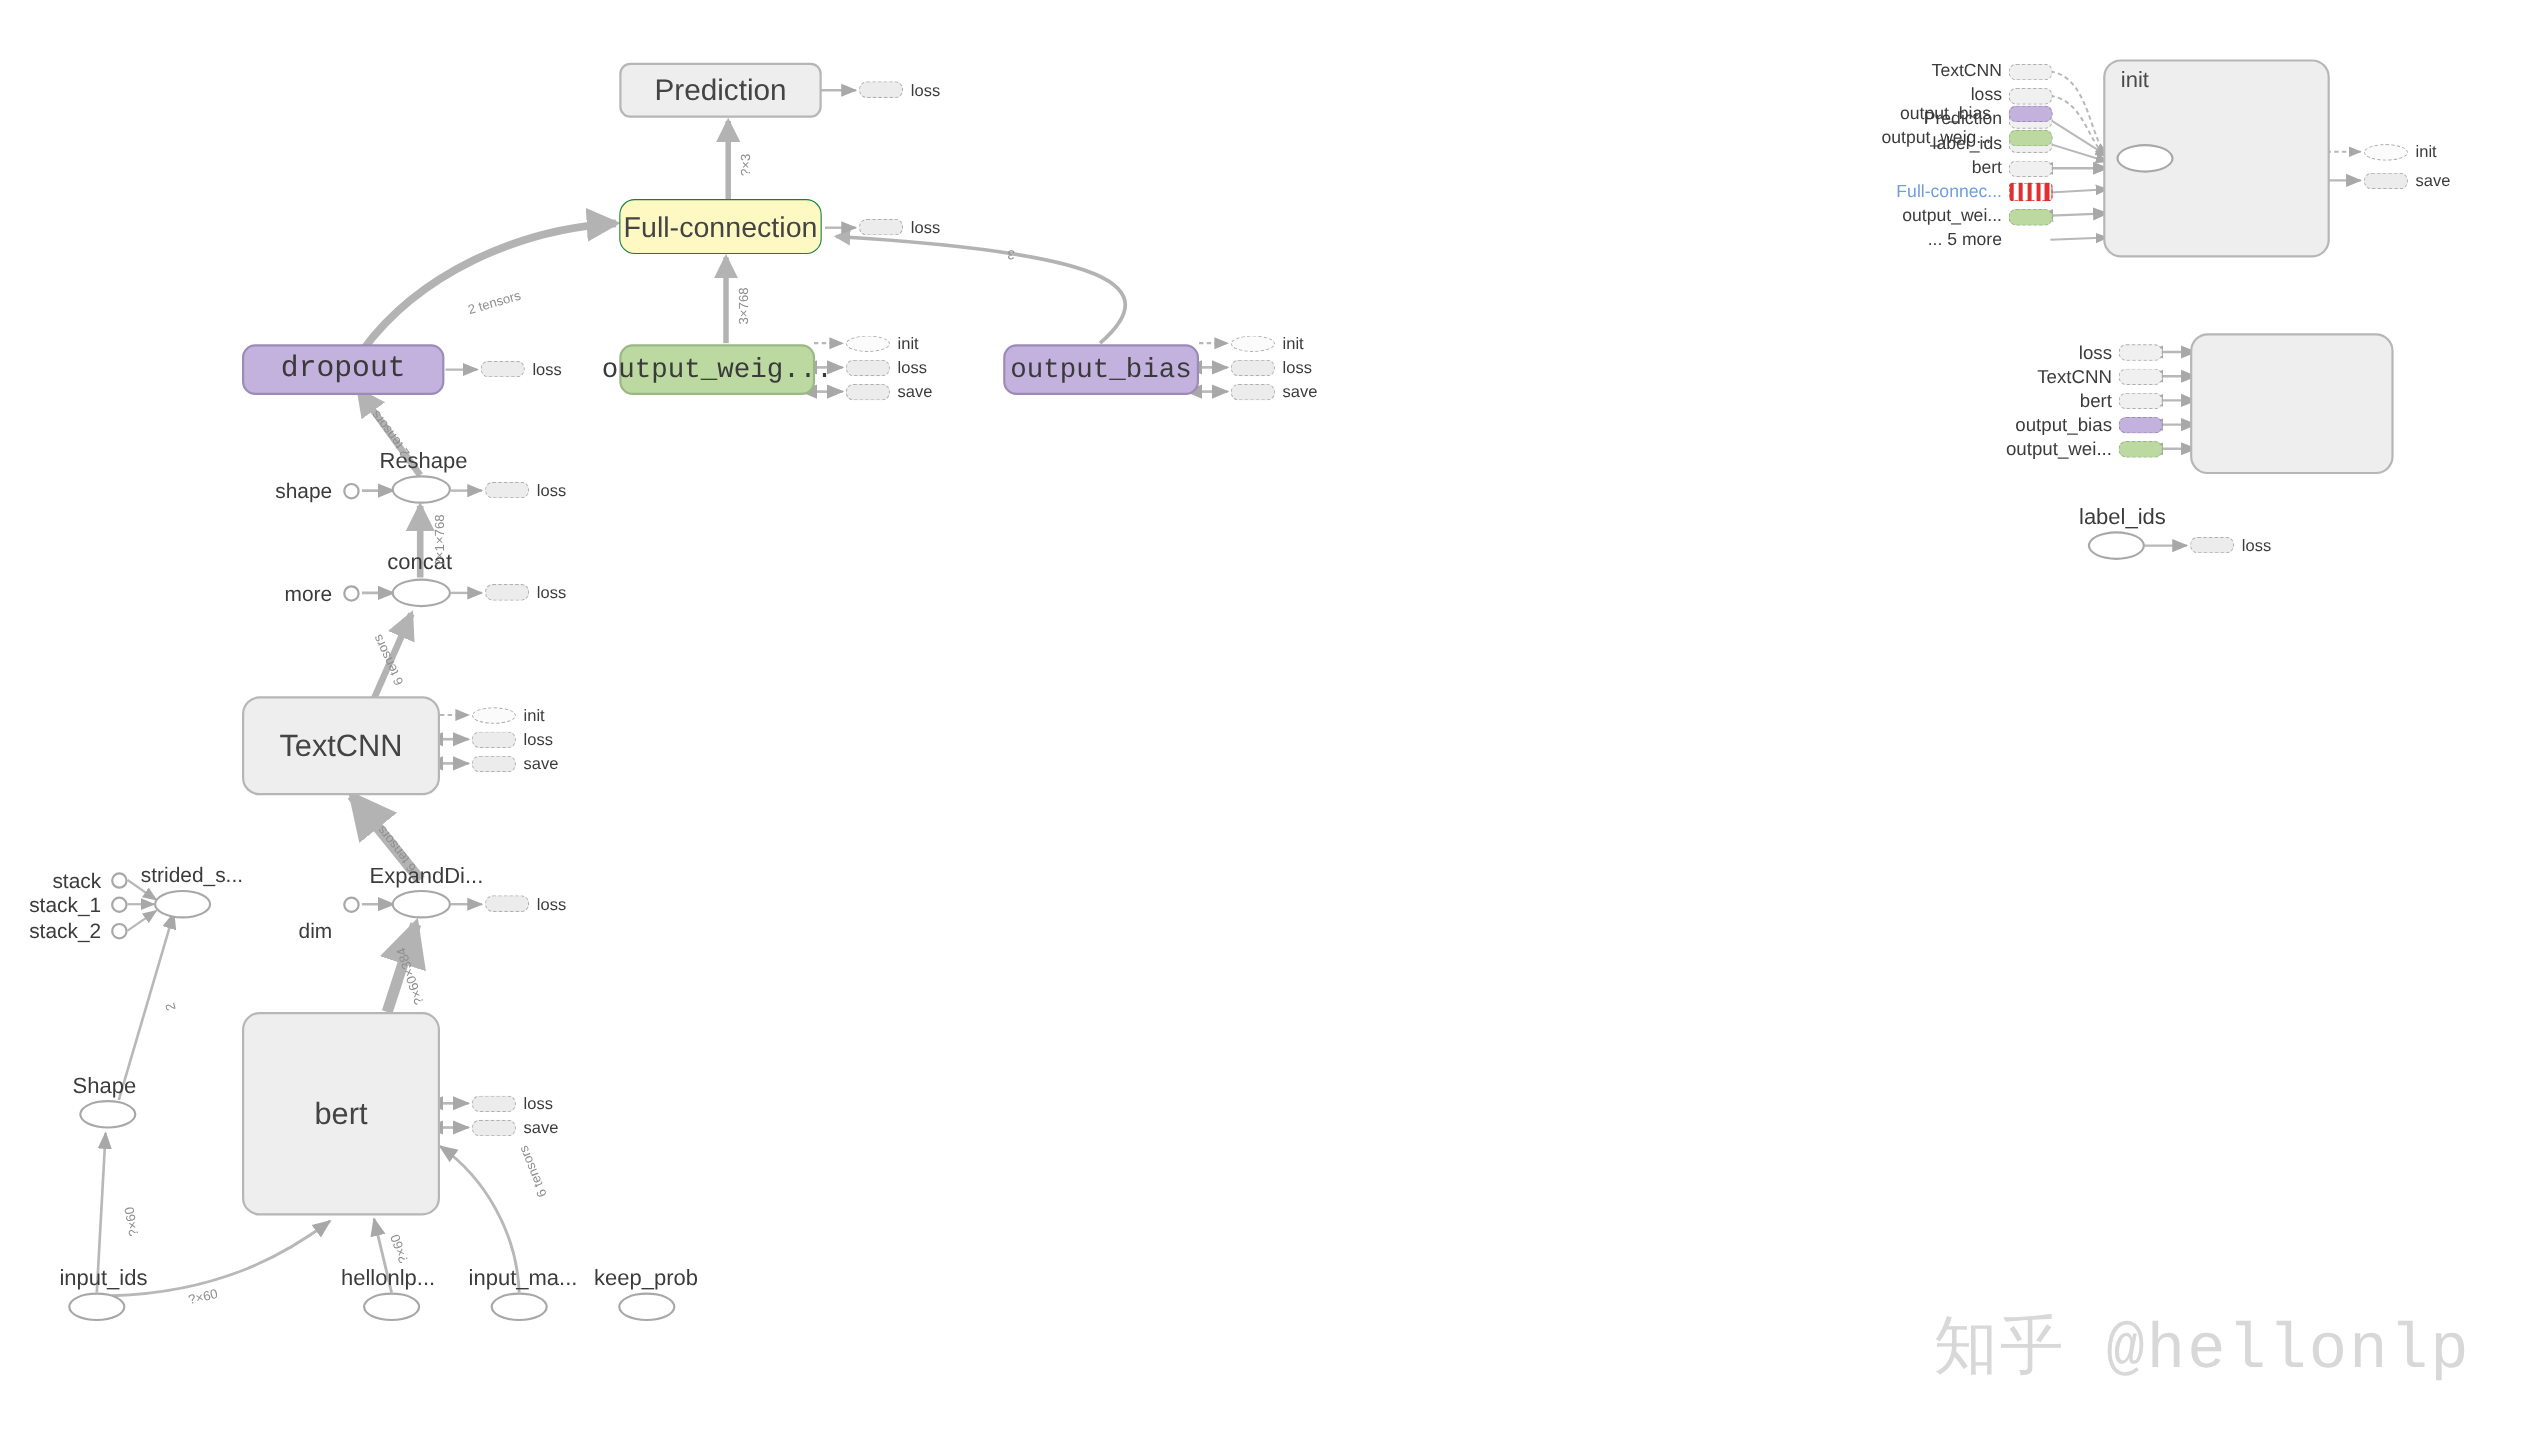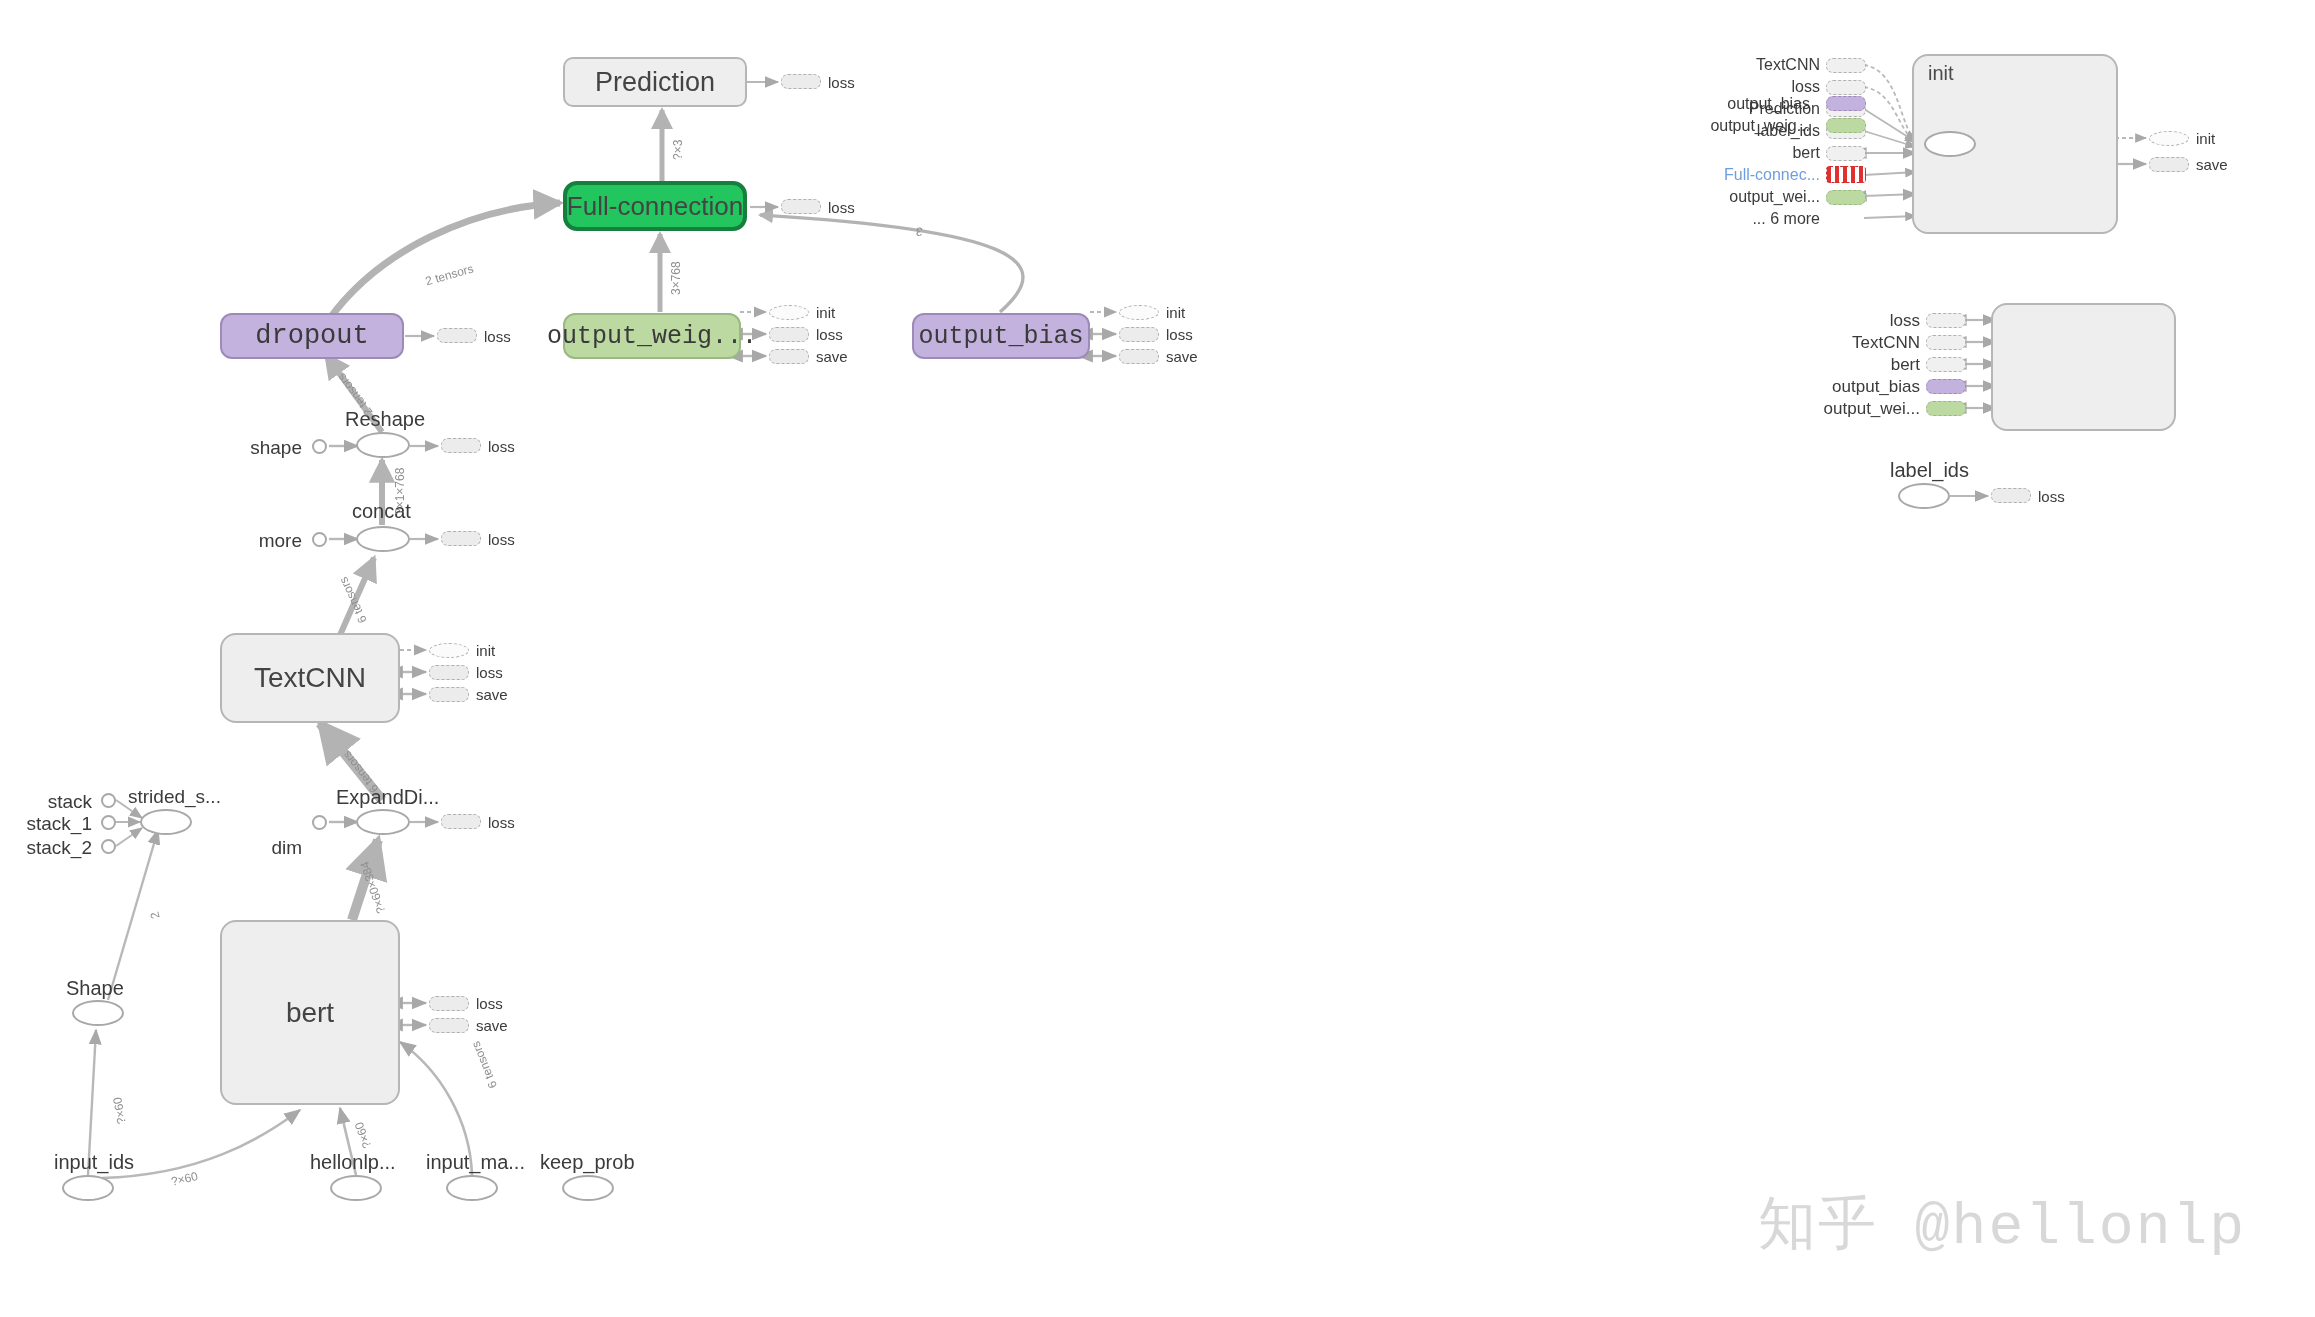--- a/index.html
+++ b/index.html
@@ -46,22 +46,22 @@
     border: 2px solid #b6b6b6;
     border-radius: 10px;
     color: #444444;
   }
   .ns-node.big {
     border-radius: 16px;
   }
 
   
   .ns-node.selected {
-    border: 4px solid #15803d;
-    background: #22c55e;
+    border: 1px solid #15803d;
+    background: #fef9c3;
     border-radius: 14px;
   }
 
   
   .var-node {
     border-radius: 12px;
     border: 2px solid #9b9b9b;
     font-family: Liberation Mono, monospace;
   }
   .var-purple {
@@ -435,21 +435,21 @@
 
   <div class="flabel r" style="left:1690px; top:145px; width:130px; font-size:16px;">bert</div>
   <div class="stub plain" style="left:1826px; top:146px;"></div>
 
   <div class="flabel r" style="left:1670px; top:167px; width:150px; font-size:16px; color:#6f9ede;">Full-connec...</div>
   <div class="stub striped" style="left:1826px; top:166px; height:17px;"></div>
 
   <div class="flabel r" style="left:1690px; top:189px; width:130px; font-size:16px;">output_wei...</div>
   <div class="stub green" style="left:1826px; top:190px;"></div>
 
-  <div class="flabel r" style="left:1690px; top:211px; width:130px; font-size:16px;">... 6 more</div>
+  <div class="flabel r" style="left:1690px; top:211px; width:130px; font-size:16px;">... 5 more</div>
 
   <div class="flabel r" style="left:1660px; top:96px; width:150px; font-size:16px;">output_bias</div>
   <div class="stub purple" style="left:1826px; top:96px;"></div>
 
   <div class="flabel r" style="left:1650px; top:118px; width:160px; font-size:16px;">output_weig...</div>
   <div class="stub green" style="left:1826px; top:118px;"></div>
 
   <div class="stub ellipse" style="left:2149px; top:131px;"></div>
   <div class="stub-text" style="left:2196px; top:131px;">init</div>
   <div class="stub" style="left:2149px; top:157px;"></div>

